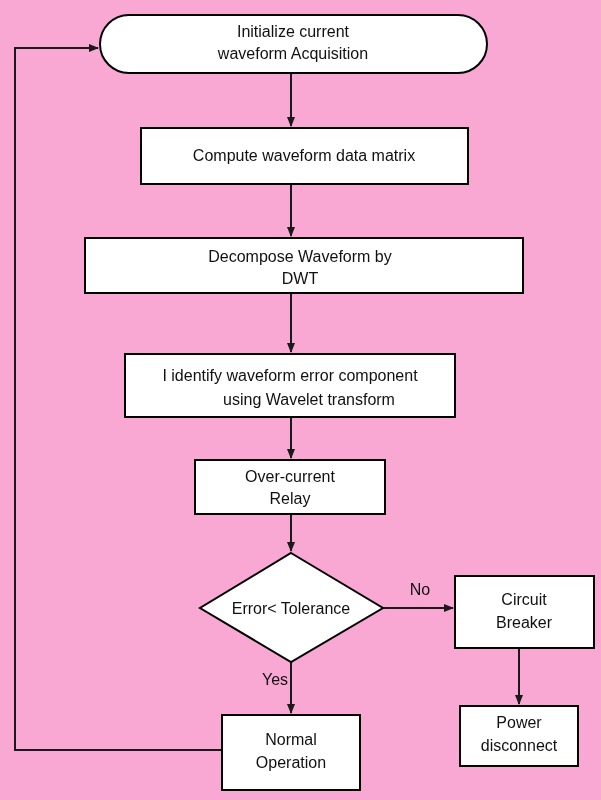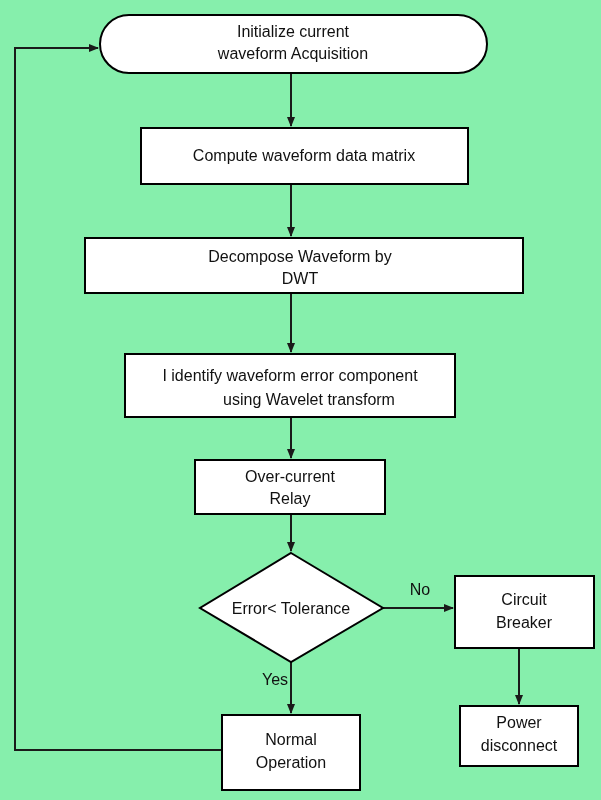--- a/index.html
+++ b/index.html
@@ -8,21 +8,21 @@
     padding: 0;
     background: #ffffff;
   }
   body {
     font-family: "Liberation Sans", sans-serif;
   }
   #canvas {
     position: relative;
     width: 601px;
     height: 800px;
-    background: #86efac;
+    background: #f9a8d4;
     overflow: hidden;
   }
   svg#flow {
     position: absolute;
     top: 0;
     left: 0;
     width: 601px;
     height: 800px;
   }
   .node-shape {

